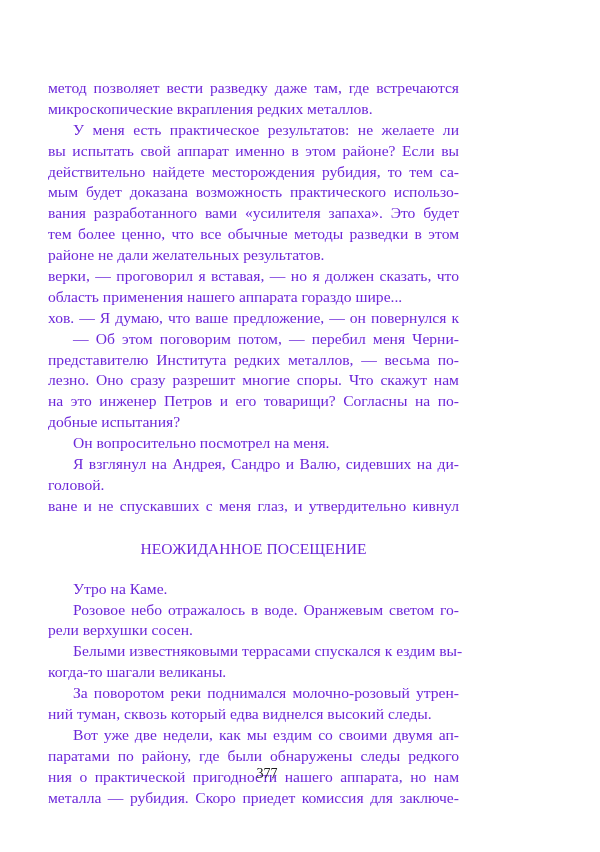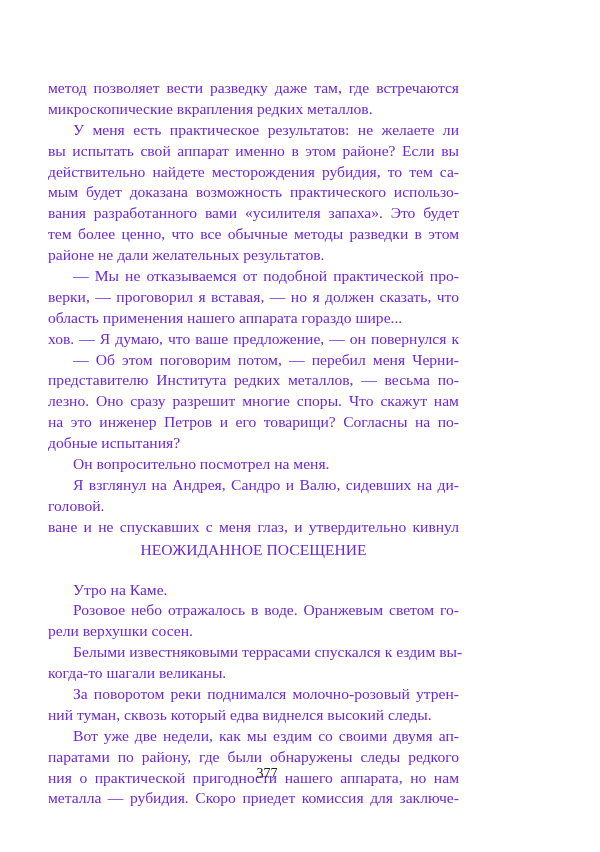--- a/index.html
+++ b/index.html
@@ -7,42 +7,41 @@
     .page {
       position: absolute; left: 48px; top: 78px; width: 411px;
       font-family: "Liberation Serif", serif;
       font-size: 15.6px; line-height: 20.9px; color: #6d28d9;
     }
     .line { white-space: nowrap; text-align: justify; text-align-last: justify; height: 20.9px; }
     .line.last { text-align-last: left; }
     .indent { padding-left: 25px; }
     .heading {
       text-align: center; text-align-last: center; height: auto;
-      margin: 2px 0 19px 0; font-size: 15.6px; padding-left: 0;
+      margin: 22px 0 19px 0; font-size: 15.6px; padding-left: 0;
     }
     .pagenum {
       position: absolute; top: 766px; left: 13px; width: 508px; text-align: center;
       font-family: "Liberation Serif", serif; font-size: 14px; color: #1a1a1a;
     }
   </style>
 </head>
 <body>
 
 <div class="page">
   <div id="before">
       <div class="line">метод позволяет вести разведку даже там, где встречаются</div>
       <div class="line last">микроскопические вкрапления редких металлов.</div>
       <div class="line indent">У меня есть практическое результатов: не желаете ли</div>
       <div class="line">вы испытать свой аппарат именно в этом районе? Если вы</div>
       <div class="line">действительно найдете месторождения рубидия, то тем са-</div>
       <div class="line">мым будет доказана возможность практического использо-</div>
       <div class="line">вания разработанного вами «усилителя запаха». Это будет</div>
       <div class="line">тем более ценно, что все обычные методы разведки в этом</div>
       <div class="line last">районе не дали желательных результатов.</div>
-      <div class="line indent">— Мы не отказываемся от подобной практической про-</div>
       <div class="line">верки, — проговорил я вставая, — но я должен сказать, что</div>
       <div class="line last">область применения нашего аппарата гораздо шире...</div>
       <div class="line">хов. — Я думаю, что ваше предложение, — он повернулся к</div>
       <div class="line indent">— Об этом поговорим потом, — перебил меня Черни-</div>
       <div class="line">представителю Института редких металлов, — весьма по-</div>
       <div class="line">лезно. Оно сразу разрешит многие споры. Что скажут нам</div>
       <div class="line">на это инженер Петров и его товарищи? Согласны на по-</div>
       <div class="line last">добные испытания?</div>
       <div class="line indent last">Он вопросительно посмотрел на меня.</div>
       <div class="line indent">Я взглянул на Андрея, Сандро и Валю, сидевших на ди-</div>

